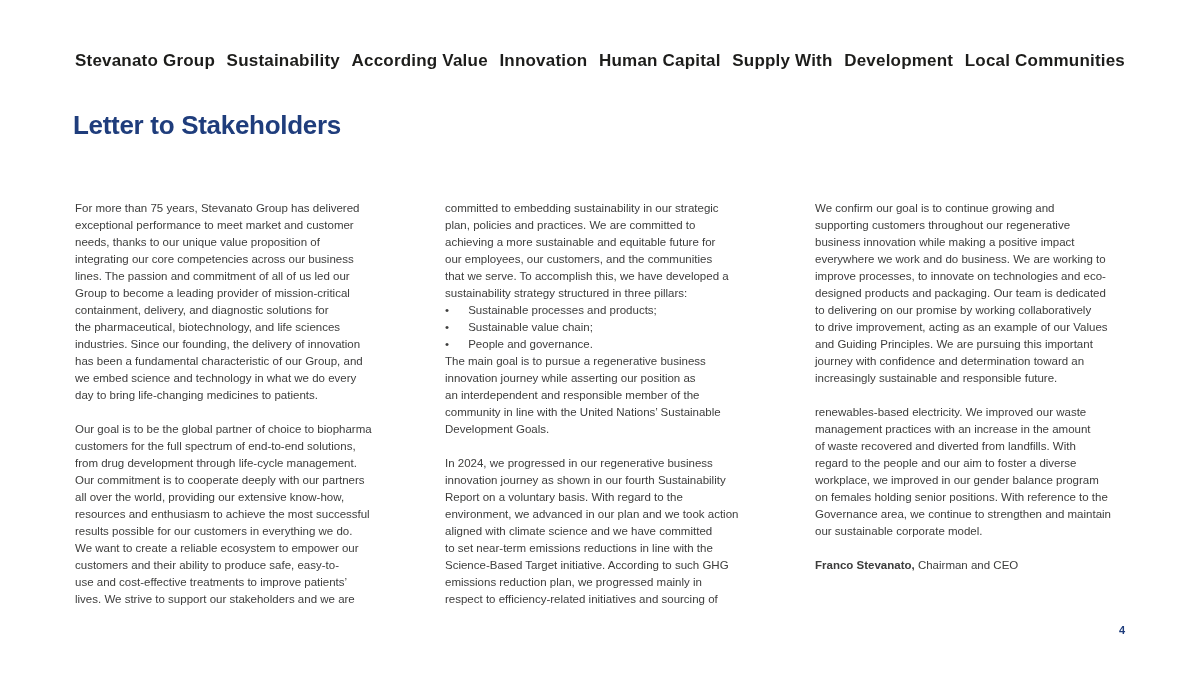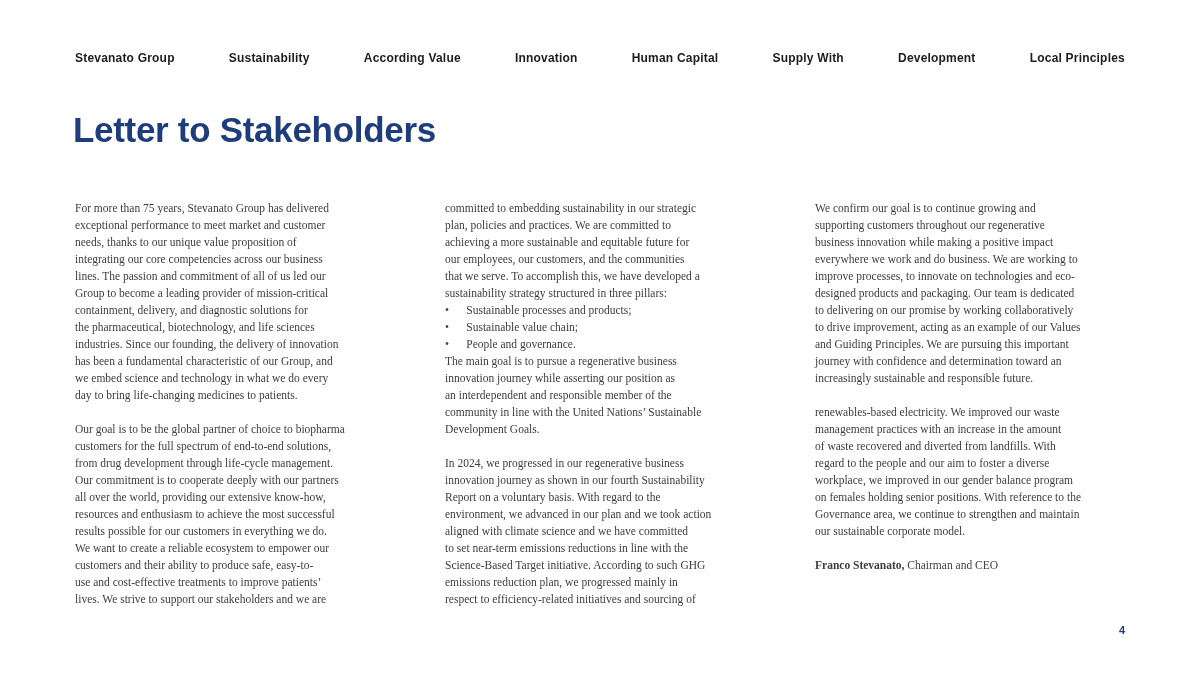--- a/index.html
+++ b/index.html
@@ -9,34 +9,34 @@
     font-family: "Liberation Sans", sans-serif;
     overflow: hidden;
   }
   .page { position: relative; width: 1200px; height: 675px; background: #ffffff; }
 
   .topnav {
     position: absolute; left: 75px; right: 75px; top: 51px;
     display: flex; justify-content: space-between; align-items: baseline;
   }
   .nav-item {
-    font-size: 12px; font-weight: bold; color: #1d1d1b;
+    font-size: 17px; font-weight: bold; color: #1d1d1b;
     letter-spacing: 0.2px; text-decoration: none; cursor: pointer; white-space: nowrap;
   }
 
   .title {
     position: absolute; left: 73px; top: 110px; margin: 0;
-    font-size: 35px; font-weight: bold; color: #1f3d7c; letter-spacing: -0.3px;
+    font-size: 26px; font-weight: bold; color: #1f3d7c; letter-spacing: -0.3px;
   }
 
   .columns {
     position: absolute; left: 75px; top: 200px; width: 1050px;
     display: flex; gap: 60px;
   }
-  .col { flex: 0 0 310px; width: 310px; font-family: Liberation Serif, serif; }
+  .col { flex: 0 0 310px; width: 310px; }
   .col p {
     margin: 0 0 17px 0;
     font-size: 11.5px; line-height: 17px; color: #3d3d3c;
     white-space: pre;
   }
   .sig { margin-bottom: 0 !important; }
   .sig-name { font-weight: bold; }
   .sig-line { display: block; }
   .sig-address { display: block; white-space: pre; }
 
@@ -51,21 +51,21 @@
 <div class="page">
 
   <nav class="topnav">
     <a class="nav-item">Stevanato Group</a>
     <a class="nav-item">Sustainability</a>
     <a class="nav-item">According Value</a>
     <a class="nav-item">Innovation</a>
     <a class="nav-item">Human Capital</a>
     <a class="nav-item">Supply With</a>
     <a class="nav-item">Development</a>
-    <a class="nav-item">Local Principles</a>
+    <a class="nav-item">Local Communities</a>
   </nav>
 
   <h1 class="title">Letter to Stakeholders</h1>
 
   <main class="columns">
 
     <div class="col">
       <p>For more than 75 years, Stevanato Group has delivered
 exceptional performance to meet market and customer
 needs, thanks to our unique value proposition of

